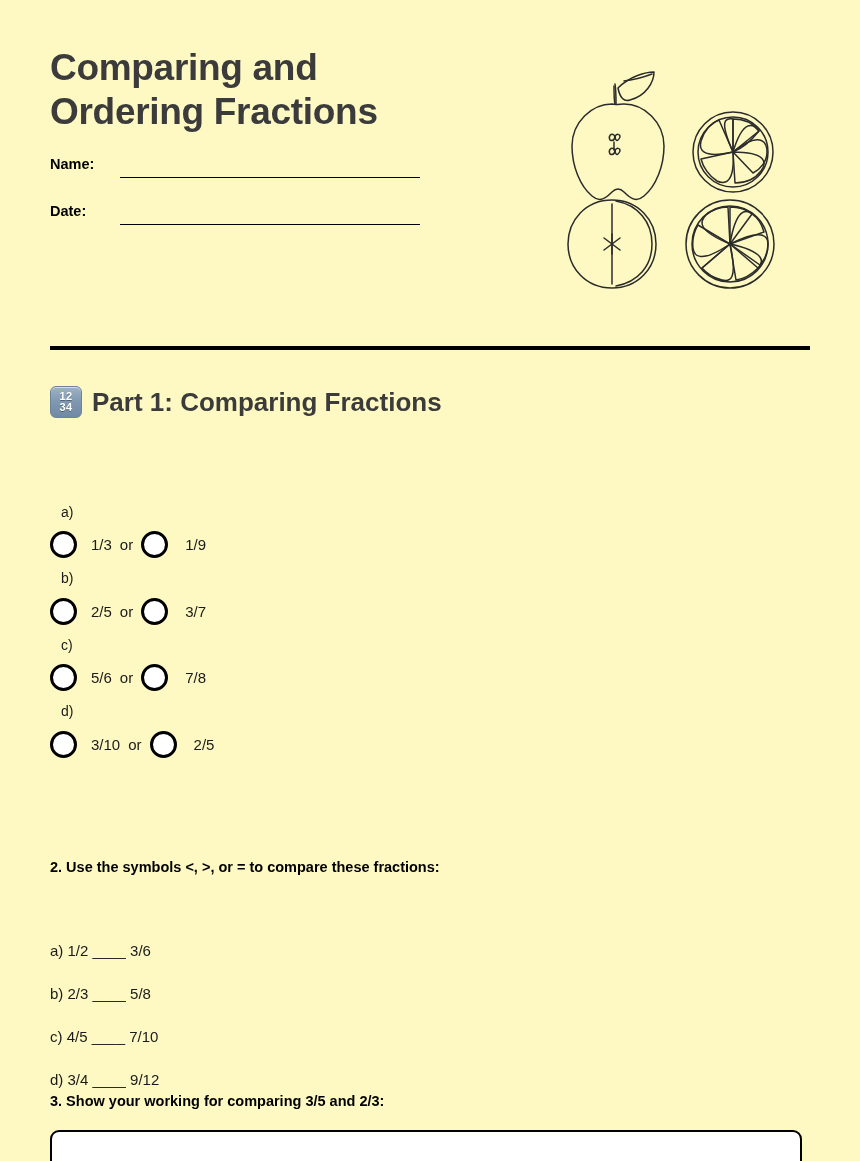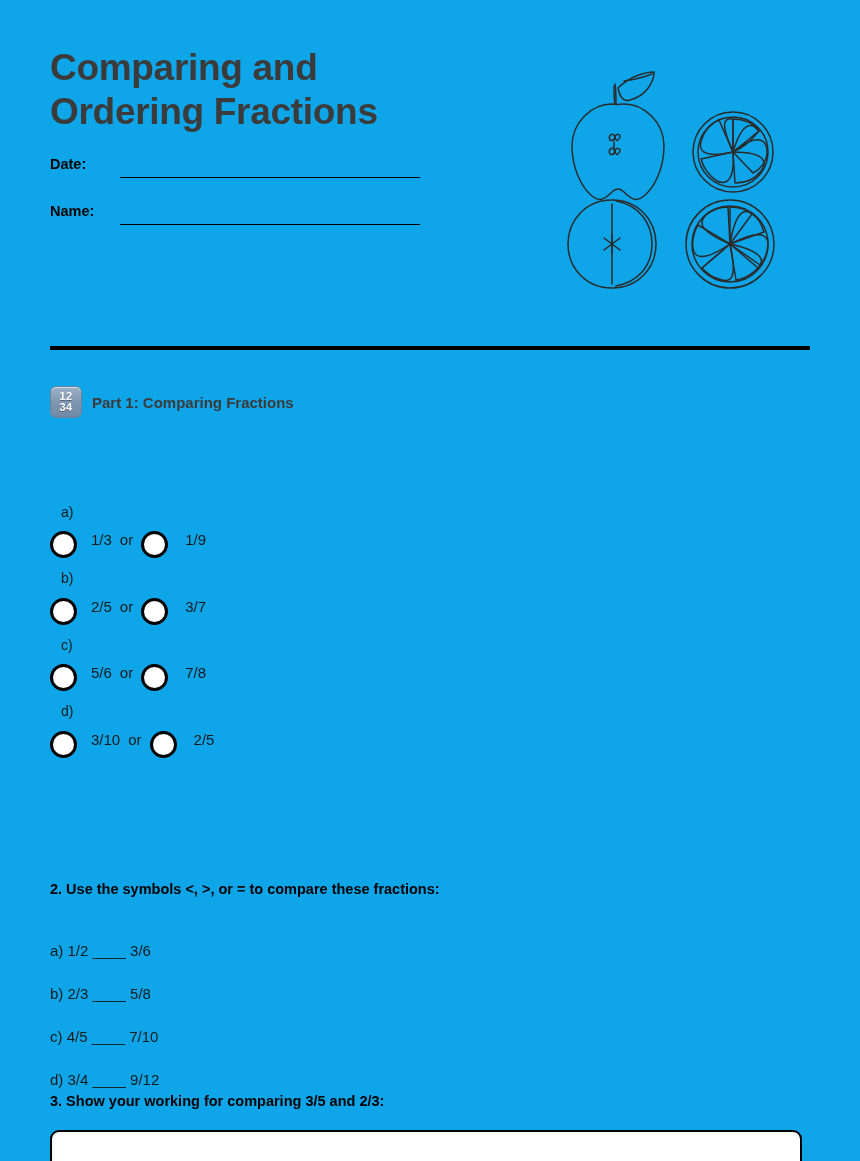--- a/index.html
+++ b/index.html
@@ -9,21 +9,21 @@
     background: #ffffff;
   }
   body {
     font-family: "Liberation Sans", sans-serif;
     -webkit-font-smoothing: antialiased;
   }
   .page {
     position: relative;
     width: 860px;
     height: 1161px;
-    background: #0ea5e9;
+    background: #fef9c3;
     overflow: hidden;
   }
 
   
   .header {
     position: absolute;
     left: 50px;
     top: 46px;
     width: 480px;
   }
@@ -109,54 +109,55 @@
     flex: none;
   }
   .numbers-icon span {
     font-size: 11px;
     font-weight: bold;
     color: #ffffff;
     letter-spacing: 0.5px;
     text-shadow: 0 1px 0 rgba(0,0,0,0.35);
   }
   .part-title {
-    font-size: 15px;
+    font-size: 26px;
     font-weight: bold;
     color: #3b3b3b;
   }
 
   
   .q-prompt {
     position: absolute;
     left: 50px;
     font-size: 14.5px;
     font-weight: bold;
     color: #000000;
   }
   #q1-prompt { top: 446px; }
-  #q2-prompt { top: 881px; }
+  #q2-prompt { top: 859px; }
   #q3-prompt { top: 1093px; }
 
   .pair-list {
     position: absolute;
     left: 50px;
     top: 505px;
     width: 420px;
   }
   .pair-item {
     margin-bottom: 13px;
   }
   .pair-letter {
     font-size: 14px;
     color: #1a1a1a;
     margin-left: 11px;
     line-height: 1.1;
   }
   .pair-row {
     display: flex;
+    align-items: center;
     margin-top: 11px;
   }
   .bubble {
     width: 21px;
     height: 21px;
     border: 3px solid #000000;
     border-radius: 50%;
     flex: none;
     background: #ffffff;
   }
@@ -199,25 +200,25 @@
 <body>
 
 <div class="page">
 
   <div class="header">
     <h1 class="doc-title">Comparing and
 Ordering Fractions</h1>
 
     <div class="fields">
       <div class="field-row">
+        <span class="field-label">Name:</span>
+        <span class="field-line"></span>
+      </div>
+      <div class="field-row">
         <span class="field-label">Date:</span>
-        <span class="field-line"></span>
-      </div>
-      <div class="field-row">
-        <span class="field-label">Name:</span>
         <span class="field-line"></span>
       </div>
     </div>
   </div>
 
   <div class="illustration">
     <svg viewBox="0 0 250 230" xmlns="http://www.w3.org/2000/svg" fill="none" stroke="#2b2b2b" stroke-width="1.5" stroke-linecap="round" stroke-linejoin="round">
 
       <g>
         <path d="M60 34 C40 34 20 52 20 76 C20 96 28 116 40 126 C48 133 54 128 60 122

